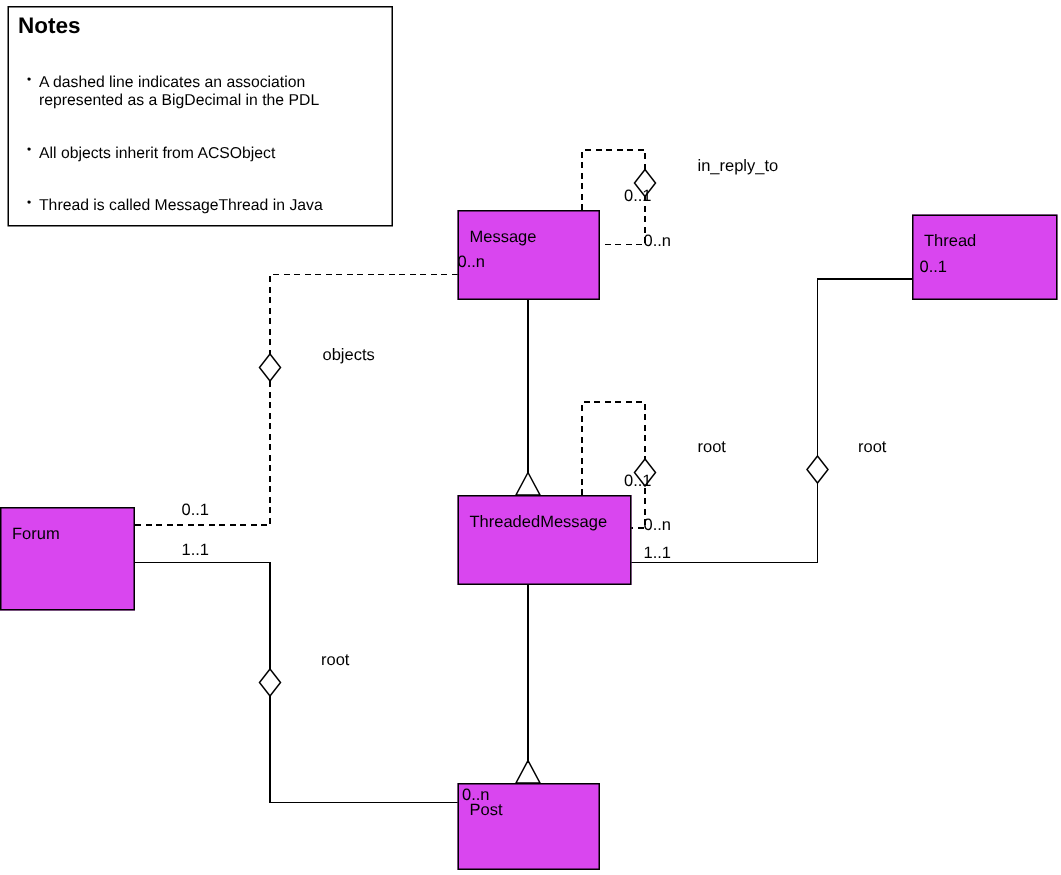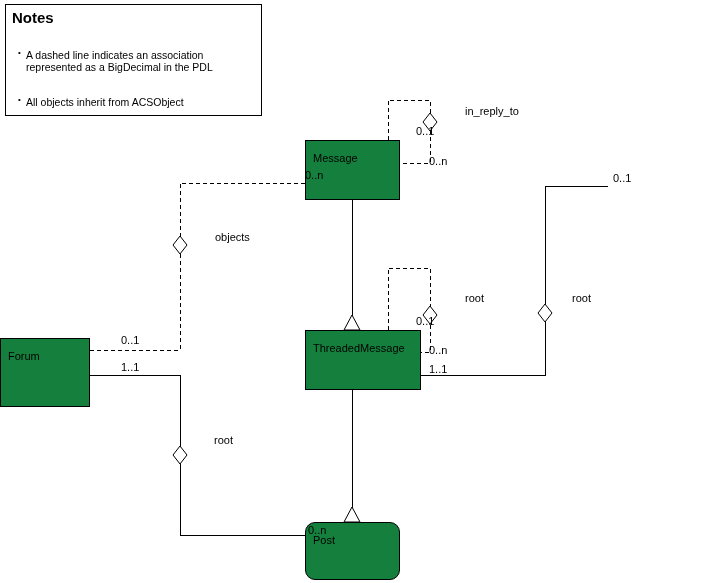--- a/index.html
+++ b/index.html
@@ -11,21 +11,21 @@
     background: #ffffff;
     font-family: "Liberation Sans", sans-serif;
     color: #000;
     overflow: hidden;
   }
   svg.wires { position: absolute; left: 0; top: 0; }
 
   .entity {
     position: absolute;
     border: 1px solid #000;
-    background: #15803d;
+    background: #d946ef;
     font-size: 11px;
     padding: 11px 0 16px 7px;
   }
 
   .lbl {
     position: absolute;
     font-size: 11px;
     white-space: nowrap;
     background: transparent;
     margin-left: 25px;
@@ -91,37 +91,41 @@
       <polygon points="352,315 344,330 360,330"></polygon>
       <polygon points="352,507 344,522 360,522"></polygon>
     </g>
   </svg>
 
   <div class="notes">
     <div class="notes-title">Notes</div>
     <ul>
       <li>A dashed line indicates an association represented as a BigDecimal in the PDL</li>
       <li>All objects inherit from ACSObject</li>
+      <li>Thread is called MessageThread in Java</li>
     </ul>
   </div>
 
   <div class="entity" style="left:305px; top:140px; width:95px; height:60px;">
     <span>Message</span>
   </div>
 
+  <div class="entity" style="left:608px; top:143px; width:97px; height:57px;">
+    <span>Thread</span>
+  </div>
 
   <div class="entity" style="left:0px; top:338px; width:90px; height:69px;">
     <span>Forum</span>
   </div>
 
   <div class="entity" style="left:305px; top:330px; width:116px; height:60px;">
     <span>ThreadedMessage</span>
   </div>
 
-  <div class="entity" style="left:305px; top:522px; width:95px; height:58px;border-radius:10px;">
+  <div class="entity" style="left:305px; top:522px; width:95px; height:58px;">
     <span>Post</span>
   </div>
 
   <div class="lbl" style="left:391px; top:125px;">0..1</div>
   <div class="lbl" style="left:440px; top:105px;">in_reply_to</div>
   <div class="lbl" style="left:404px; top:155px;">0..n</div>
 
   <div class="lbl" style="left:280px; top:169px;">0..n</div>
   <div class="lbl" style="left:190px; top:231px;">objects</div>
   <div class="lbl" style="left:96px; top:334px;">0..1</div>

